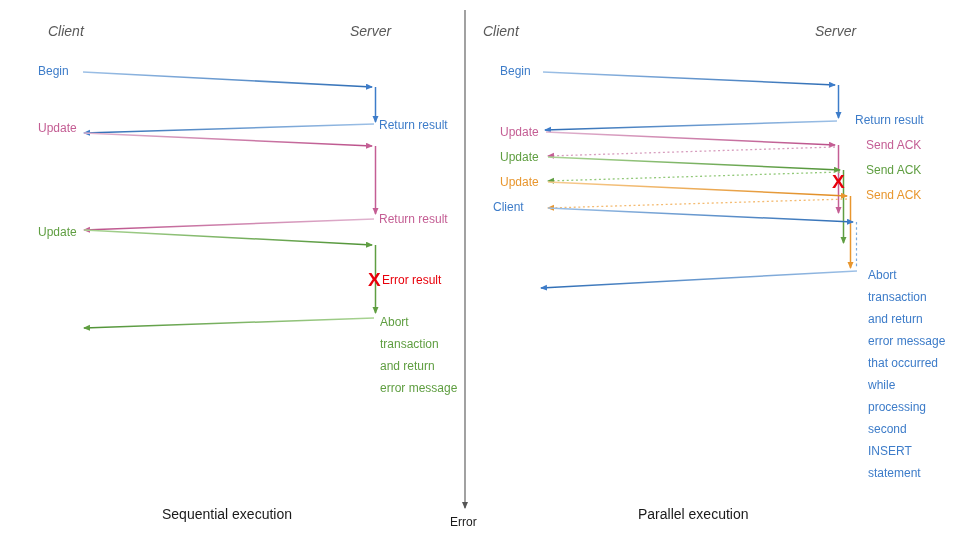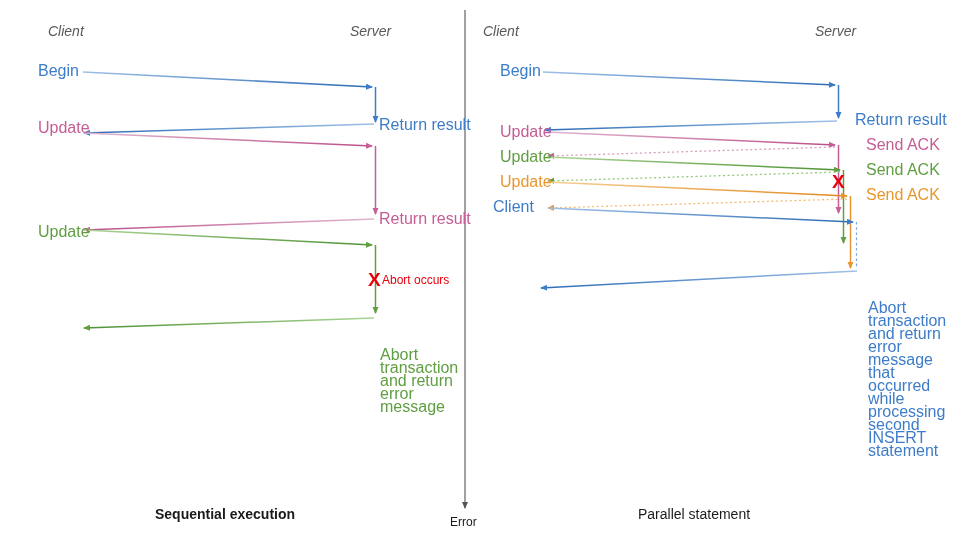--- a/index.html
+++ b/index.html
@@ -25,42 +25,41 @@
     position: absolute;
     top: 0;
     left: 0;
     width: 960px;
     height: 540px;
     overflow: visible;
   }
   .lbl {
     position: absolute;
     font-family: "Liberation Sans", sans-serif;
-    font-size: 16px;
+    font-size: 12px;
     line-height: 14.5px;
     white-space: pre;
     letter-spacing: 0px;
   }
   .lbl.actor {
     font-style: italic;
     font-size: 14px;
     color: #595959;
   }
   .lbl.caption {
     font-size: 14px;
     color: #1a1a1a;
   }
   .lbl.axis {
     font-size: 12px;
     color: #1a1a1a;
   }
   .lbl.multiline {
     white-space: pre-line;
-    line-height: 13px;
-    margin-top: 37px;
+    line-height: 22px;
   }
   .lbl.err {
     font-size: 12px;
   }
   .xmark {
     position: absolute;
     font-family: "Liberation Sans", sans-serif;
     font-weight: bold;
     font-size: 19px;
     line-height: 19px;
@@ -191,28 +190,28 @@
 
   <div class="lbl" style="left:38px; top:64px; color:#3d7cc9;">Begin</div>
   <div class="lbl" style="left:379px; top:118px; color:#3d7cc9;">Return result</div>
 
   <div class="lbl" style="left:38px; top:121px; color:#c45e94;">Update</div>
   <div class="lbl" style="left:379px; top:212px; color:#c45e94;">Return result</div>
 
   <div class="lbl" style="left:38px; top:225px; color:#5f9e41;">Update</div>
 
   <div class="xmark" style="left:368px; top:270px;">X</div>
-  <div class="lbl err" style="left:382px; top:273px; color:#e8000b;">Abort occurs</div>
+  <div class="lbl err" style="left:382px; top:273px; color:#e8000b;">Error result</div>
 
   <div class="lbl multiline" style="left:380px; top:311px; color:#5f9e41; width:92px;">Abort
 transaction
 and return
 error message</div>
 
-  <div class="lbl caption" style="left:155px; top:507px;font-weight:bold;">Sequential execution</div>
+  <div class="lbl caption" style="left:162px; top:507px;">Sequential execution</div>
 
   <div class="lbl actor" style="left:483px; top:24px;">Client</div>
   <div class="lbl actor" style="left:815px; top:24px;">Server</div>
 
   <div class="lbl" style="left:500px; top:64px; color:#3d7cc9;">Begin</div>
   <div class="lbl" style="left:855px; top:113px; color:#3d7cc9;">Return result</div>
 
   <div class="lbl" style="left:500px; top:125px; color:#c45e94;">Update</div>
   <div class="lbl" style="left:866px; top:138px; color:#c45e94;">Send ACK</div>
 
@@ -230,17 +229,17 @@
 transaction
 and return
 error message
 that occurred
 while
 processing
 second
 INSERT
 statement</div>
 
-  <div class="lbl caption" style="left:638px; top:507px;">Parallel statement</div>
+  <div class="lbl caption" style="left:638px; top:507px;">Parallel execution</div>
 
   <div class="lbl axis" style="left:450px; top:515px;">Error</div>
 
 </div>
 
 </body></html>

